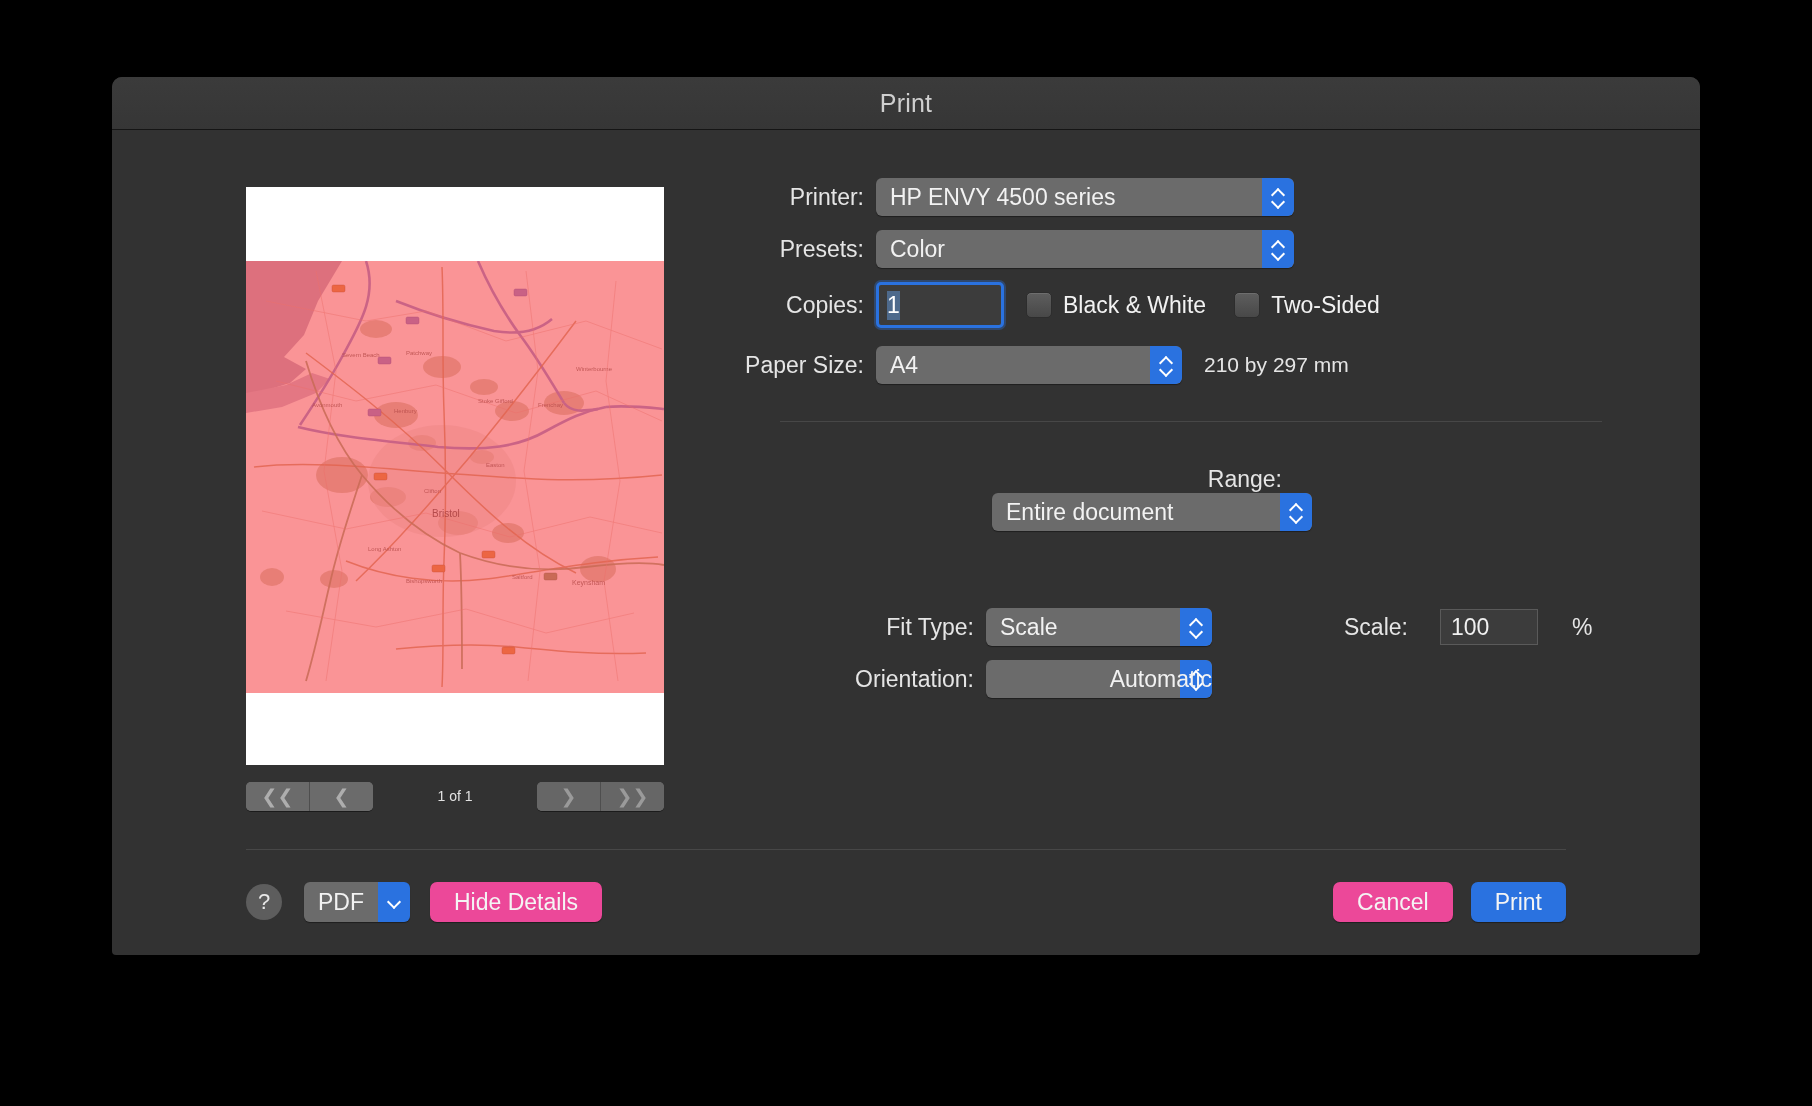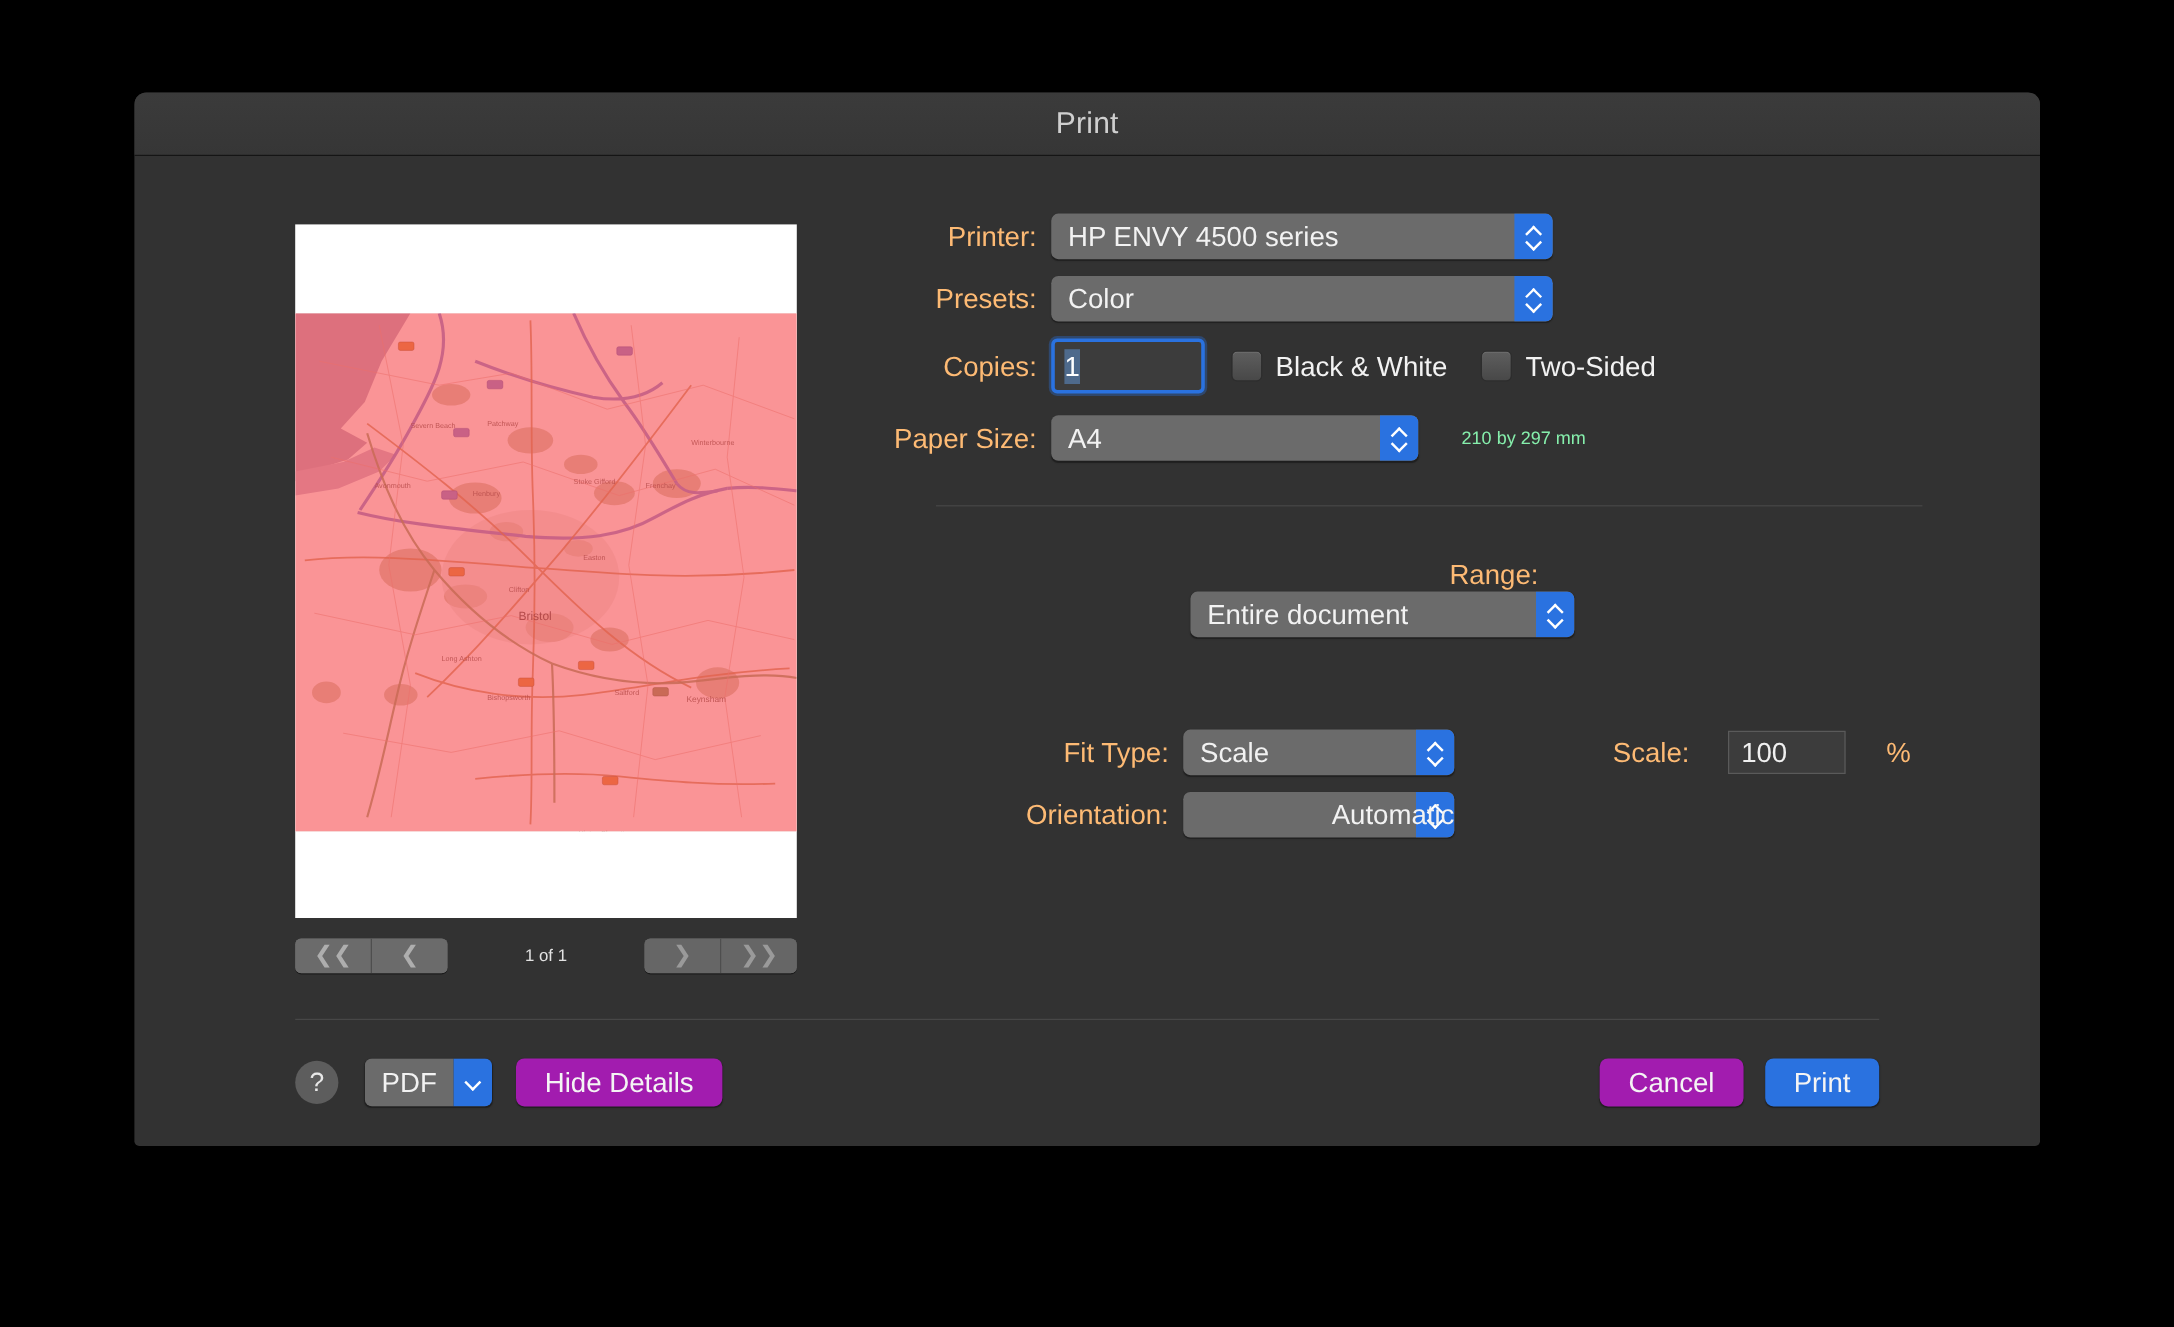--- a/index.html
+++ b/index.html
@@ -74,21 +74,21 @@
   }
   .nav-btn + .nav-btn { border-left: 1px solid #4e4e4e; }
   .nav-group.dim .nav-btn { background: #666666; color: #9a9a9a; }
   .page-indicator { font-size: 14px; color: #e2e2e2; }
 
   
   .controls { position: absolute; left: 590px; top: 48px; width: 900px; }
 
   .row { display: flex; align-items: center; margin-bottom: 14px; }
   .lbl {
-    font-size: 23px; color: #fdba74; text-align: right;
+    font-size: 23px; color: #e5e5e5; text-align: right;
     padding-right: 12px; flex: none;
   }
   .lbl.w-right { width: 162px; }
 
   
   .popup {
     position: relative;
     height: 38px;
     background: #6b6b6b;
     border-radius: 6px;
@@ -140,21 +140,21 @@
   .check-wrap { display: flex; align-items: center; margin-right: 28px; }
   .checkbox {
     width: 24px; height: 24px; border-radius: 5px;
     background: linear-gradient(#5e5e5e, #484848);
     border: 1px solid #2d2d2d;
     margin-right: 11px;
     box-shadow: inset 0 1px 0 rgba(255,255,255,0.1);
   }
   .check-label { font-size: 23px; color: #f2f2f2; }
 
-  .note { font-size: 15px; color: #86efac; margin-left: 36px; }
+  .note { font-size: 21px; color: #e5e5e5; margin-left: 22px; }
 
   
   .section-sep { position: relative; height: 46px; margin: 12px 0 6px 0; }
   .section-sep .line {
     position: absolute; left: 78px; right: 0; top: 50%;
     height: 1px; background: #474747;
   }
   .section-sep .popup {
     position: absolute; left: 272px; top: 0;
     width: 384px;
@@ -185,21 +185,21 @@
   .pdf-main {
     background: #6b6b6b; color: #f2f2f2; font-size: 23px;
     display:flex; align-items:center; padding: 0 14px;
   }
   .pdf-arrow {
     background: #2a72e0; width: 32px;
     display:flex; align-items:center; justify-content:center;
   }
   .btn {
     height: 40px; border-radius: 7px;
-    background: #a21caf; color: #f4f4f4;
+    background: #ec4899; color: #f4f4f4;
     font-size: 23px; display:flex; align-items:center; justify-content:center;
     padding: 0 24px; box-shadow: 0 1px 1px rgba(0,0,0,0.4);
   }
   .btn.primary { background: #2a72e0; }
   .spacer { flex: 1; }
   .btn + .btn { margin-left: 18px; }
 </style>
 </head>
 <body>
 

